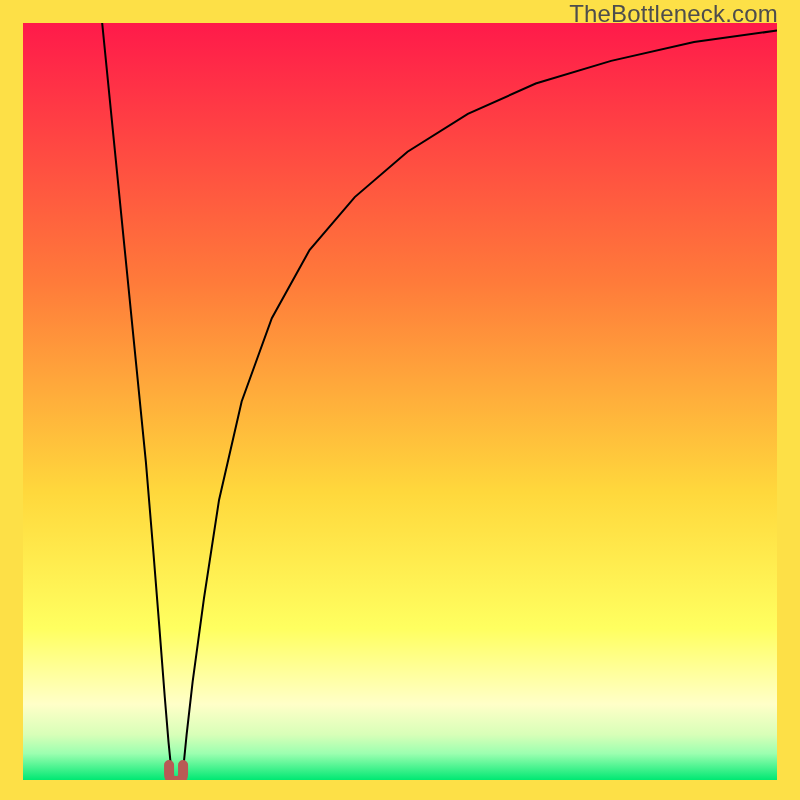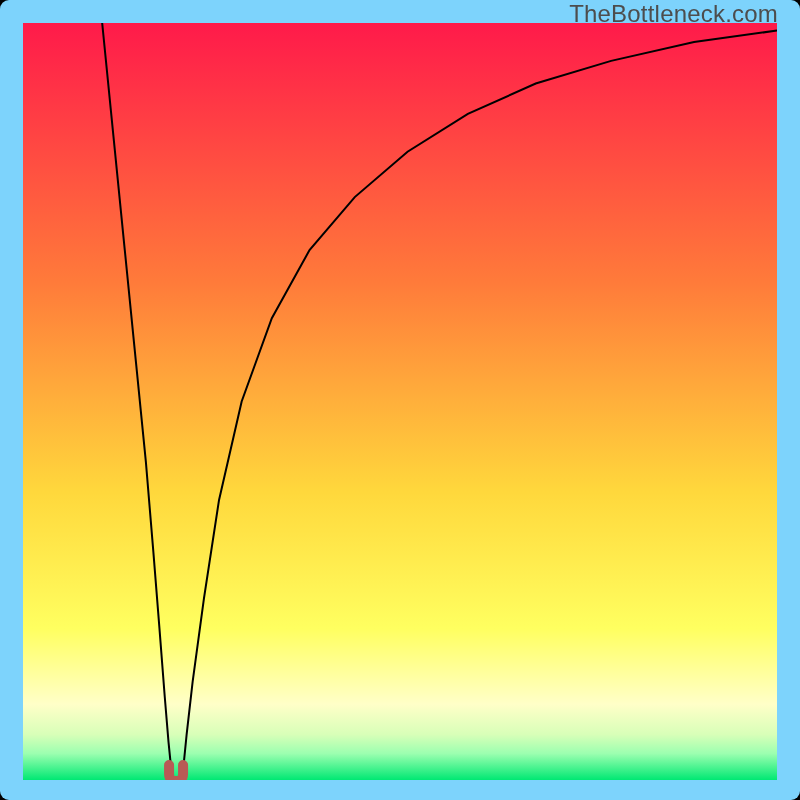--- a/index.html
+++ b/index.html
@@ -10,22 +10,21 @@
     background: #000;
     overflow: hidden;
     font-family: Arial, Helvetica, sans-serif;
   }
   .frame {
     position: absolute;
     left: 0;
     top: 0;
     width: 800px;
     height: 800px;
-    background: #7dd3fc;
-    border-radius: 9px;
+    background: #fde047;
   }
   .plot {
     position: absolute;
     left: 23px;
     top: 23px;
     width: 754px;
     height: 757px;
   }
   .watermark {
     position: absolute;

